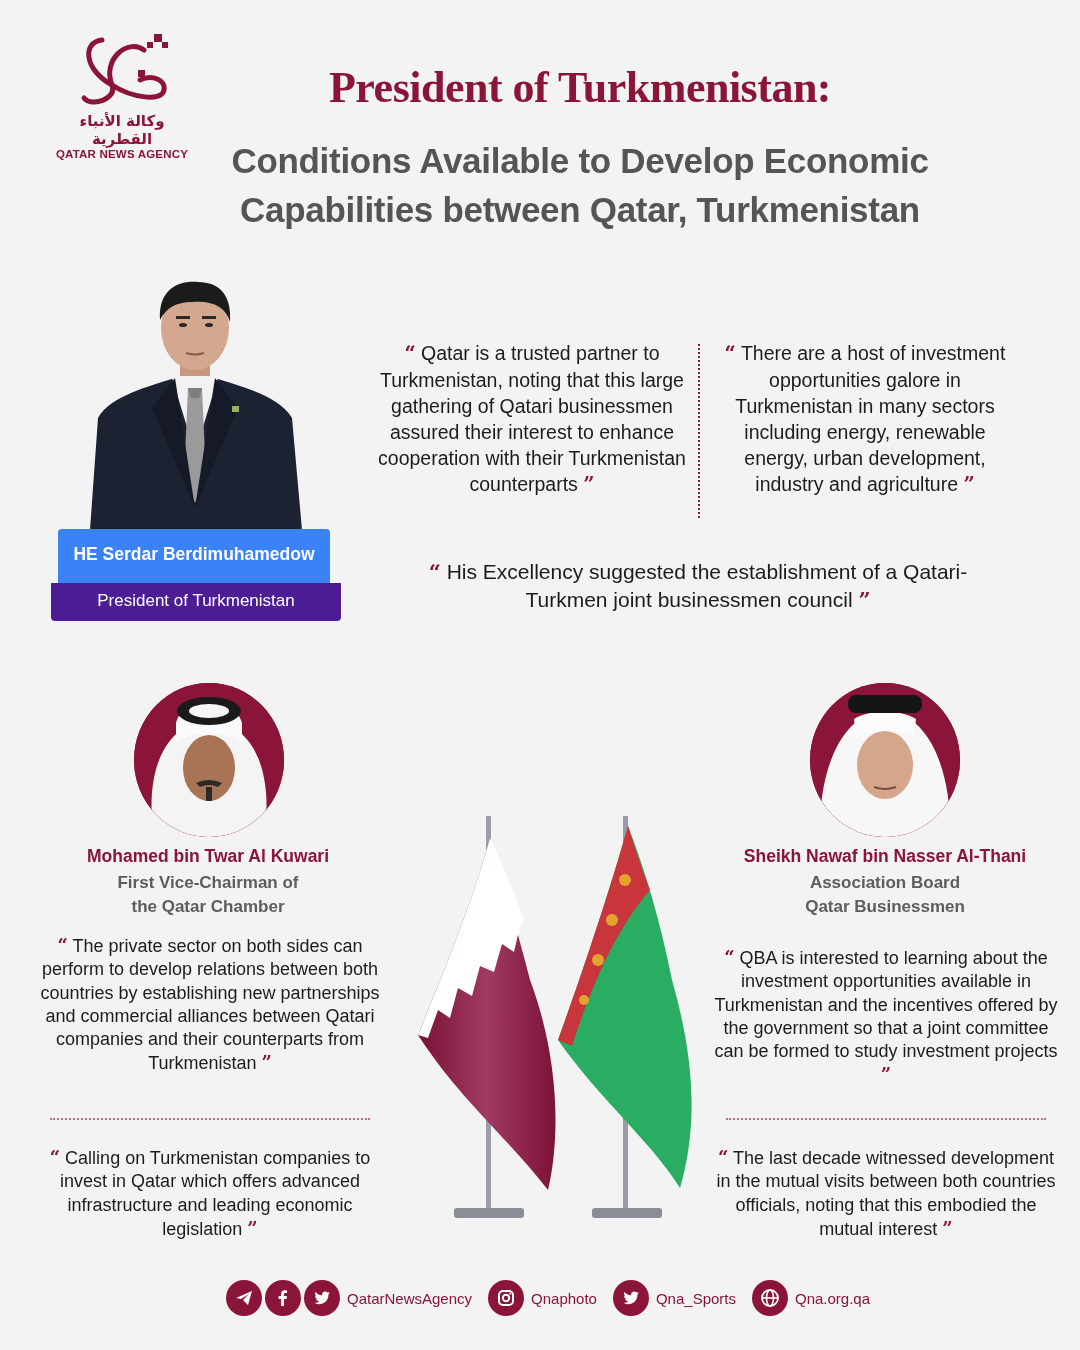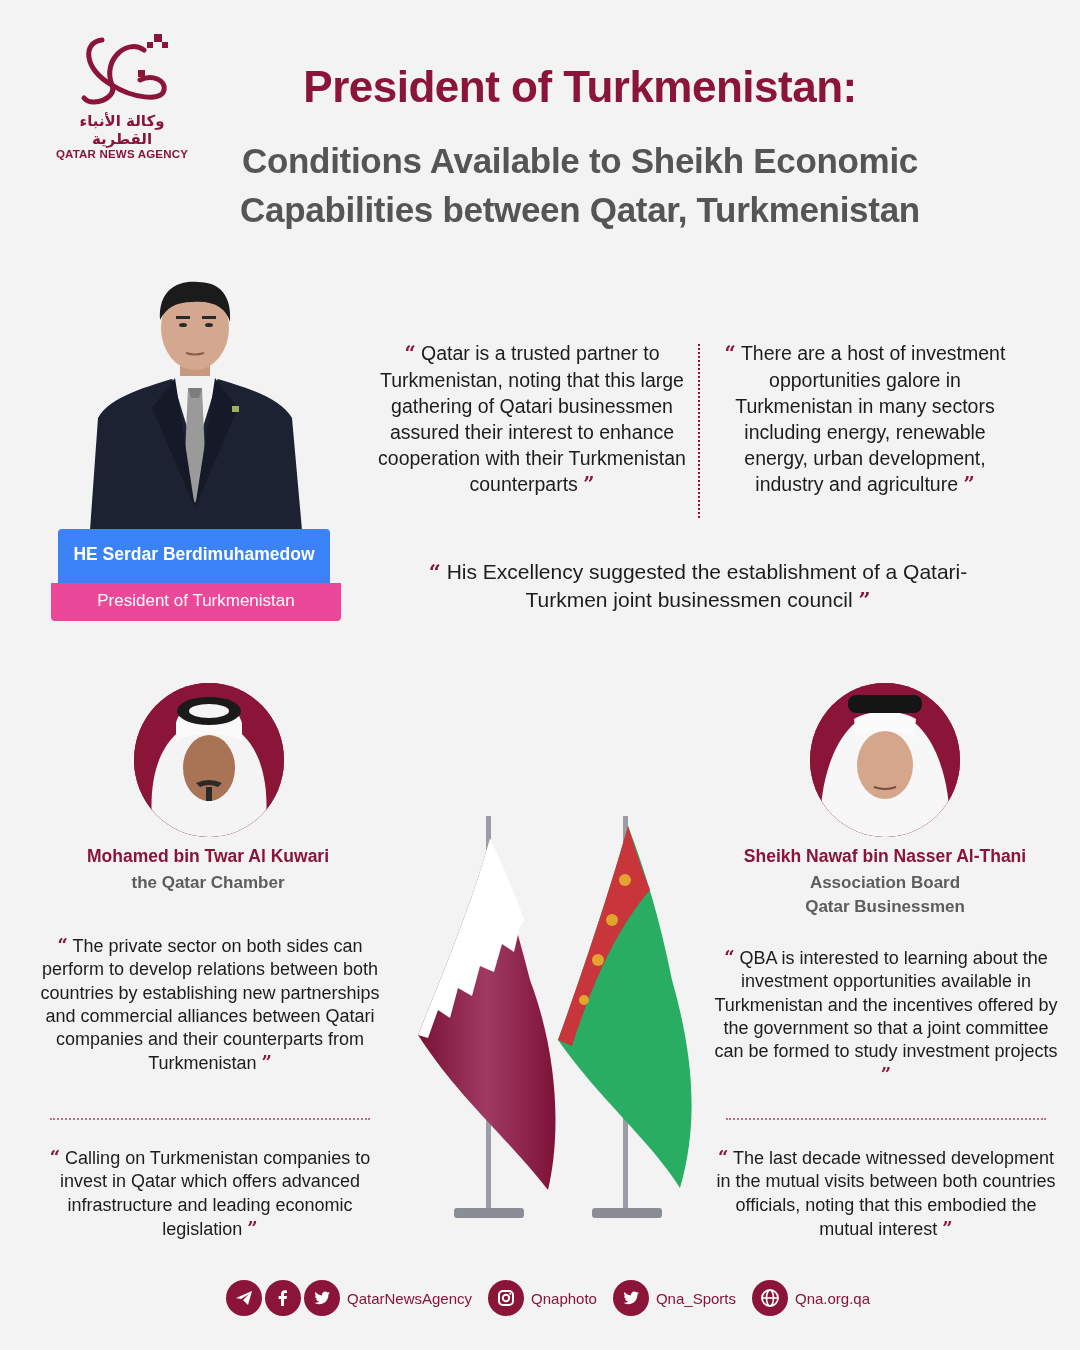--- a/index.html
+++ b/index.html
@@ -14,29 +14,29 @@
   .abs { position: absolute; }
 
   
   .logo { left: 52px; top: 30px; width: 140px; height: 130px; text-align: center; }
   .logo svg { display: block; margin: 0 auto; }
   .logo-ar { font-family: "DejaVu Sans", sans-serif; font-size: 15px; color: #8a1538; font-weight: bold; margin-top: 0; }
   .logo-en { font-family: "Liberation Sans", sans-serif; font-size: 11.5px; color: #8a1538; font-weight: bold; letter-spacing: 0.2px; }
 
   
   .title { left: 230px; top: 62px; width: 700px; text-align: center;
-    font-family: Liberation Sans, sans-serif; font-weight: bold; font-size: 44px; color: #8a1538; letter-spacing: -0.5px; }
+    font-family: Liberation Serif, serif; font-weight: bold; font-size: 44px; color: #8a1538; letter-spacing: -0.5px; }
   .subtitle { left: 200px; top: 136px; width: 760px; text-align: center;
     font-family: "Liberation Sans", sans-serif; font-size: 35px; line-height: 49px; color: #555; font-weight: bold; letter-spacing: -0.3px;}
 
   
   .pres-photo { left: 80px; top: 278px; width: 230px; height: 252px; overflow: hidden; }
   .name-tag { left: 58px; top: 529px; width: 272px; height: 54px; background: #3b82f6; border-radius: 4px 4px 0 0;
     color: #fff; font-family: "Liberation Sans", sans-serif; font-weight: bold; font-size: 17.5px; text-align: center; line-height: 50px; }
-  .role-tag { left: 51px; top: 583px; width: 290px; height: 38px; background: #ec4899; border-radius: 0 0 4px 4px;
+  .role-tag { left: 51px; top: 583px; width: 290px; height: 38px; background: #4c1d95; border-radius: 0 0 4px 4px;
     color: #fff; font-family: "Liberation Sans", sans-serif; font-size: 17px; text-align: center; line-height: 36px; }
 
   .quote { font-family: "Liberation Sans", sans-serif; text-align: center; color: #1c1c1c; }
   .qmark { color: #8a1538; font-family: "DejaVu Serif", serif; font-weight: bold; }
   .q1 { left: 378px; top: 340px; width: 308px; font-size: 19.5px; line-height: 26px; }
   .q2 { left: 714px; top: 340px; width: 302px; font-size: 19.5px; line-height: 26px; }
   .q3 { left: 420px; top: 558px; width: 556px; font-size: 21px; line-height: 28px; }
   .vdots { left: 698px; top: 344px; height: 174px; border-left: 2px dotted #8a1538; }
 
   
@@ -77,21 +77,21 @@
     <rect x="90" y="12" width="6" height="6" fill="#8a1538"></rect>
     <rect x="75" y="12" width="6" height="6" fill="#8a1538"></rect>
     <rect x="66" y="40" width="7" height="7" fill="#8a1538"></rect>
   </svg>
   <div class="logo-ar">وكالة الأنباء القطرية</div>
   <div class="logo-en">QATAR NEWS AGENCY</div>
 </div>
 
 <div class="abs title">President of Turkmenistan:</div>
 <div class="abs subtitle">
-  <div>Conditions Available to Sheikh Economic</div>
+  <div>Conditions Available to Develop Economic</div>
   <div>Capabilities between Qatar, Turkmenistan</div>
 </div>
 
 <div class="abs pres-photo">
   <svg width="230" height="252" viewBox="0 0 230 252">
 
     <path d="M10 252 L18 140 C30 118 70 108 95 100 L115 120 L135 100 C160 108 200 118 212 140 L222 252 Z" fill="#1d2233"></path>
 
     <path d="M92 100 L115 175 L138 100 L128 92 L102 92 Z" fill="#f2f2f2"></path>
 
@@ -153,20 +153,21 @@
     <path d="M10 154 C8 90 30 30 75 28 C120 30 142 90 140 154 Z" fill="#f7f7f7"></path>
     <ellipse cx="75" cy="82" rx="28" ry="34" fill="#d4a68c"></ellipse>
     <path d="M44 36 C60 26 90 26 106 36 L104 54 C90 46 60 46 46 54 Z" fill="#fbfbfb"></path>
     <rect x="38" y="12" width="74" height="18" rx="8" fill="#151515"></rect>
     <path d="M64 104 Q75 108 86 104" stroke="#7a4a3a" stroke-width="2" fill="none"></path>
   </svg>
 </div>
 
 <div class="abs person-name n-left">Mohamed bin Twar Al Kuwari</div>
 <div class="abs person-role r-left">
+  <div>First Vice-Chairman of</div>
   <div>the Qatar Chamber</div>
 </div>
 <div class="abs quote q4">
   <span class="qmark">“</span>
   <span>The private sector on both sides can perform to develop relations between both countries by establishing new partnerships and commercial alliances between Qatari companies and their counterparts from Turkmenistan</span>
   <span class="qmark">”</span>
 </div>
 <div class="abs hdots-l"></div>
 <div class="abs quote q6">
   <span class="qmark">“</span>

